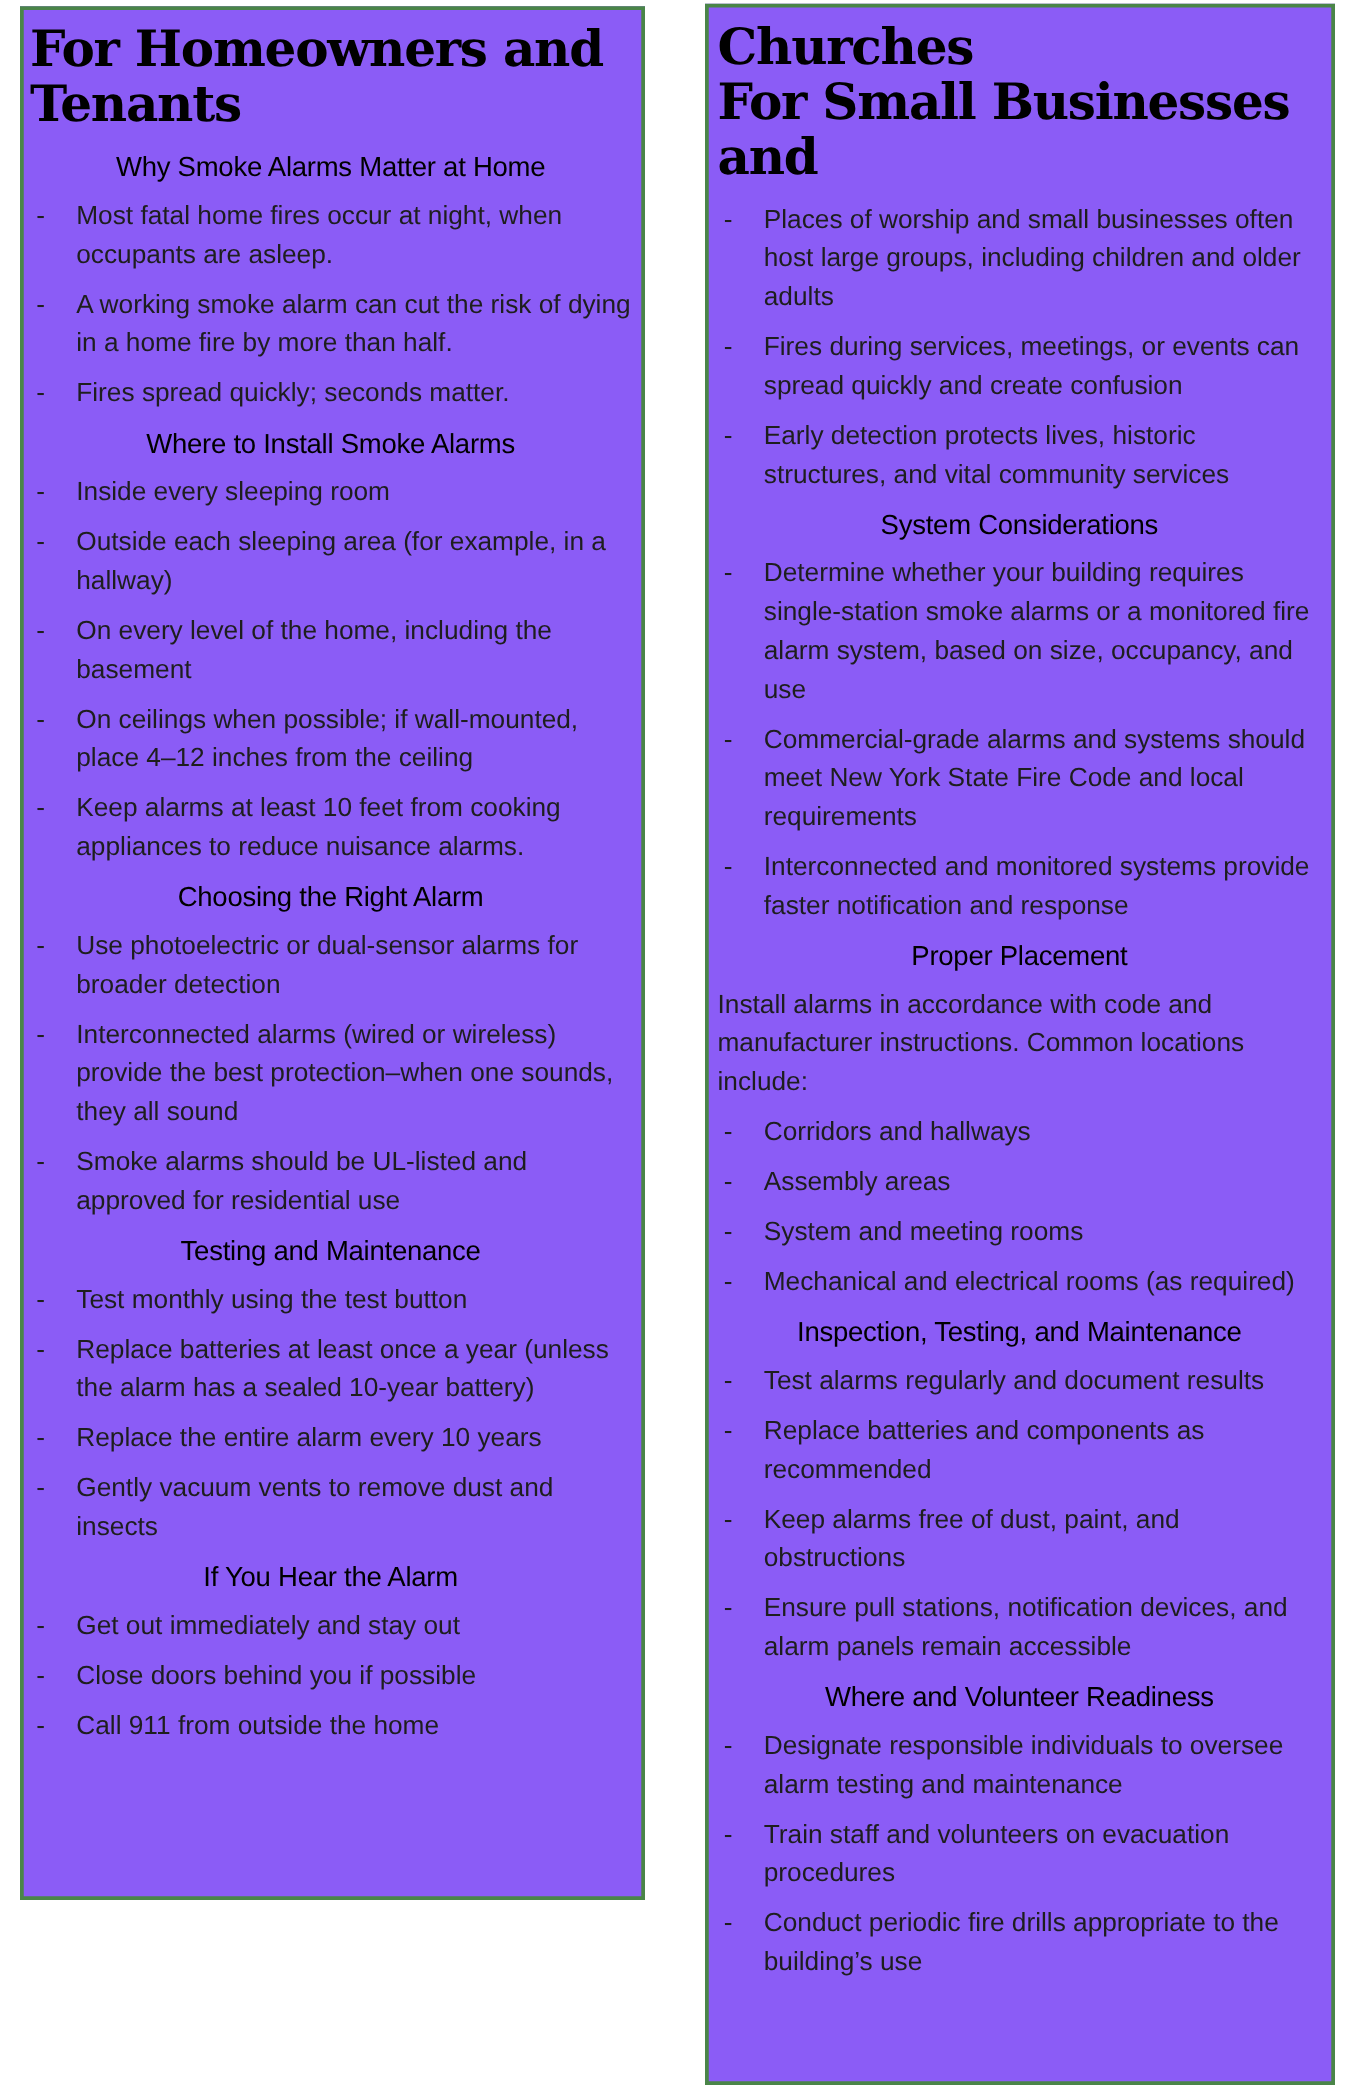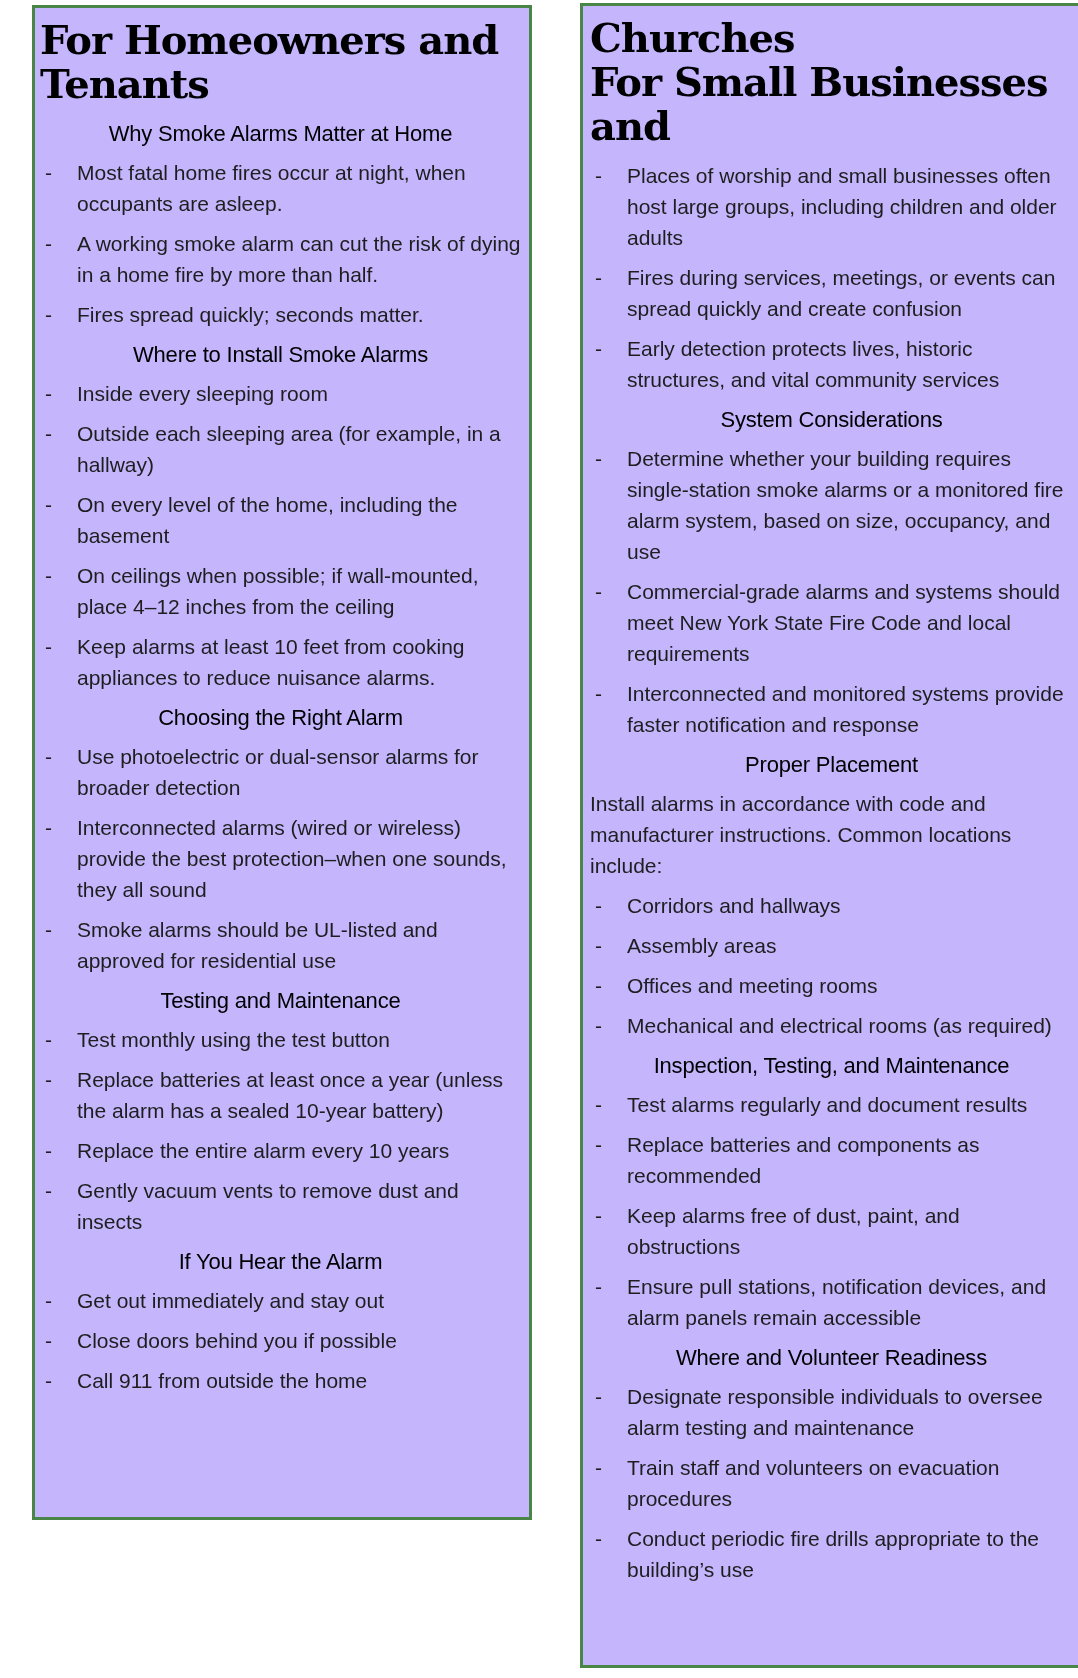--- a/index.html
+++ b/index.html
@@ -4,24 +4,23 @@
 <style>
   html, body { margin:0; padding:0; }
   body {
     width:1078px; height:1678px; position:relative;
     background:#ffffff;
     font-family:"Liberation Sans", sans-serif;
     color:#1e1e1e;
   }
   .panel {
     position:absolute; box-sizing:border-box;
-    border:3px solid #4a8548; background:#c4b5fd;
+    border:3px solid #4a8548; background:#8b5cf6;
     padding:8px 8px 6px 5px;
     overflow:hidden;
-    margin-left:16px;
   }
   #left-panel  { left:16px;  top:5px; width:500px; height:1515px; }
   #right-panel { left:564px; top:3px; width:504px; height:1665px; padding-left:7px; }
   .panel-title {
     font-family:"DejaVu Serif", serif;
     font-weight:bold; font-size:40px; line-height:44px;
     letter-spacing:-1px; color:#000000;
     margin:2px 0 12px 0;
   }
   .panel-title .title-line { display:block; }
@@ -189,21 +188,21 @@
     <li>
         <span class="dash">-</span>
         <span class="li-text">Corridors and hallways</span>
       </li>
     <li>
         <span class="dash">-</span>
         <span class="li-text">Assembly areas</span>
       </li>
     <li>
         <span class="dash">-</span>
-        <span class="li-text">Offices and meeting rooms</span>
+        <span class="li-text">System and meeting rooms</span>
       </li>
     <li>
         <span class="dash">-</span>
         <span class="li-text">Mechanical and electrical rooms (as required)</span>
       </li>
   </ul>
 
   <h2 class="section-heading">Inspection, Testing, and Maintenance</h2>
   <ul class="bullet-list">
     <li>

